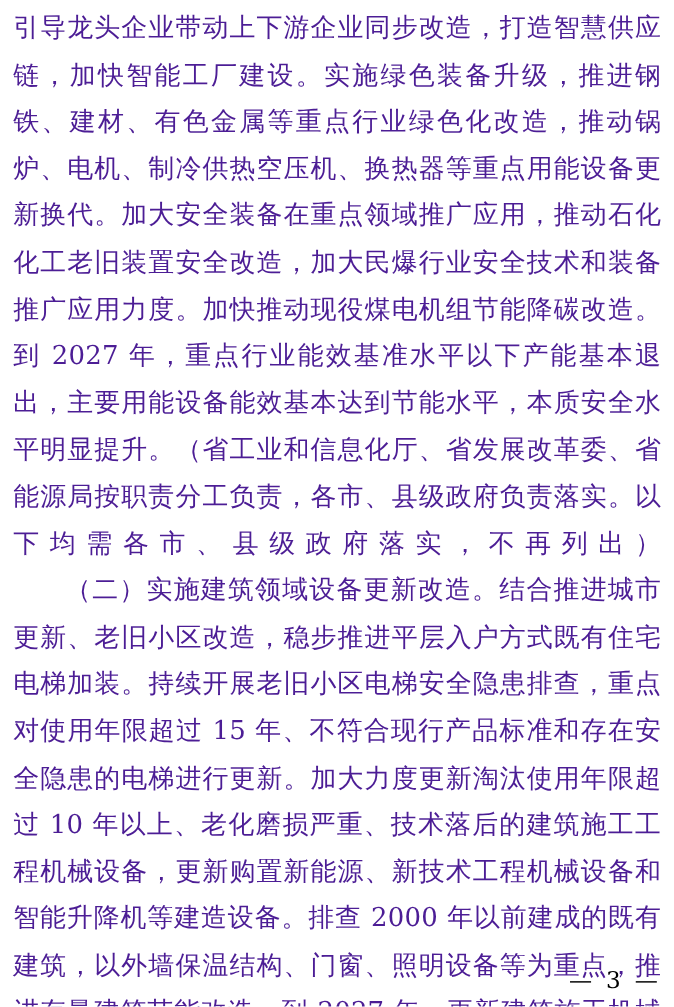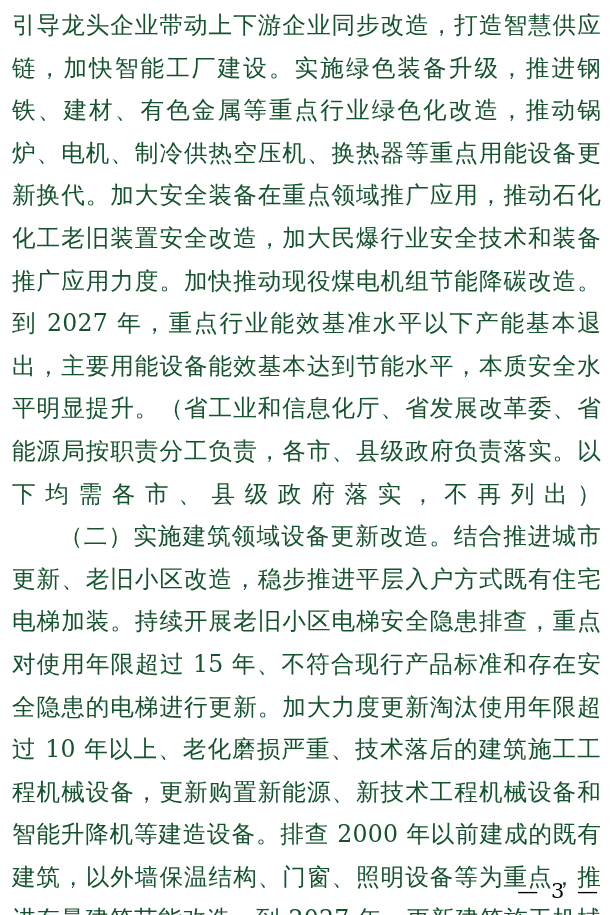--- a/index.html
+++ b/index.html
@@ -29,21 +29,21 @@
   }
   .para {
     margin: 0;
     font-size: 23.6px;
     line-height: 42.6px;
     letter-spacing: 0.2px;
     text-align: justify;
     text-align-last: left;
     text-justify: inter-character;
     word-break: break-all;
-    color: #14532d;
+    color: #4c1d95;
     font-family: "DejaVu Serif", "Liberation Serif", serif;
   }
   .para.indent {
     text-indent: 2em;
   }
   
   .para.cont {
     text-align: justify;
     text-align-last: justify;
   }

